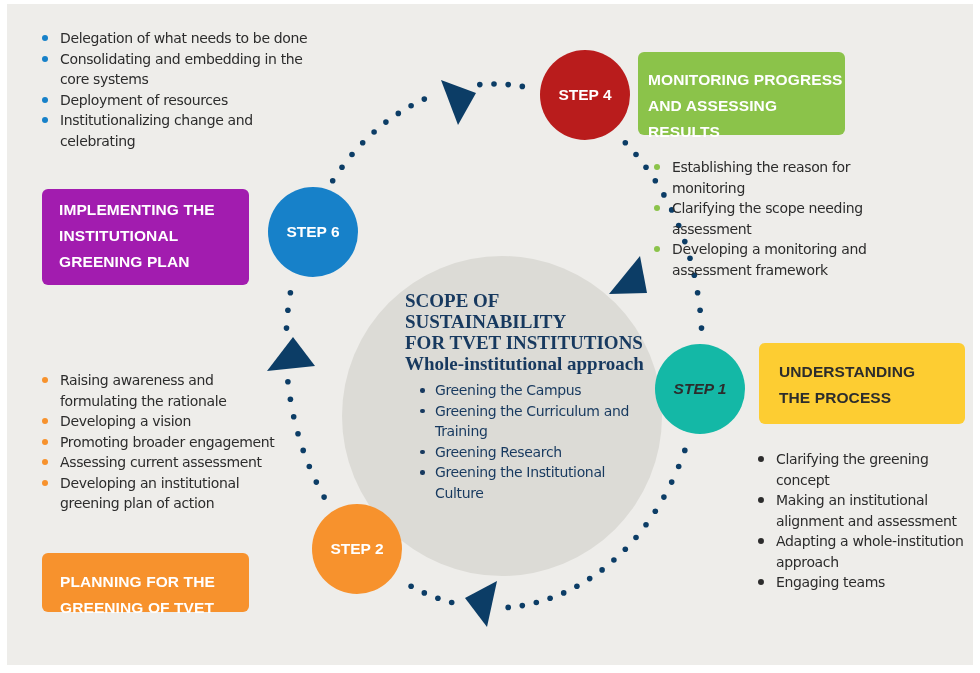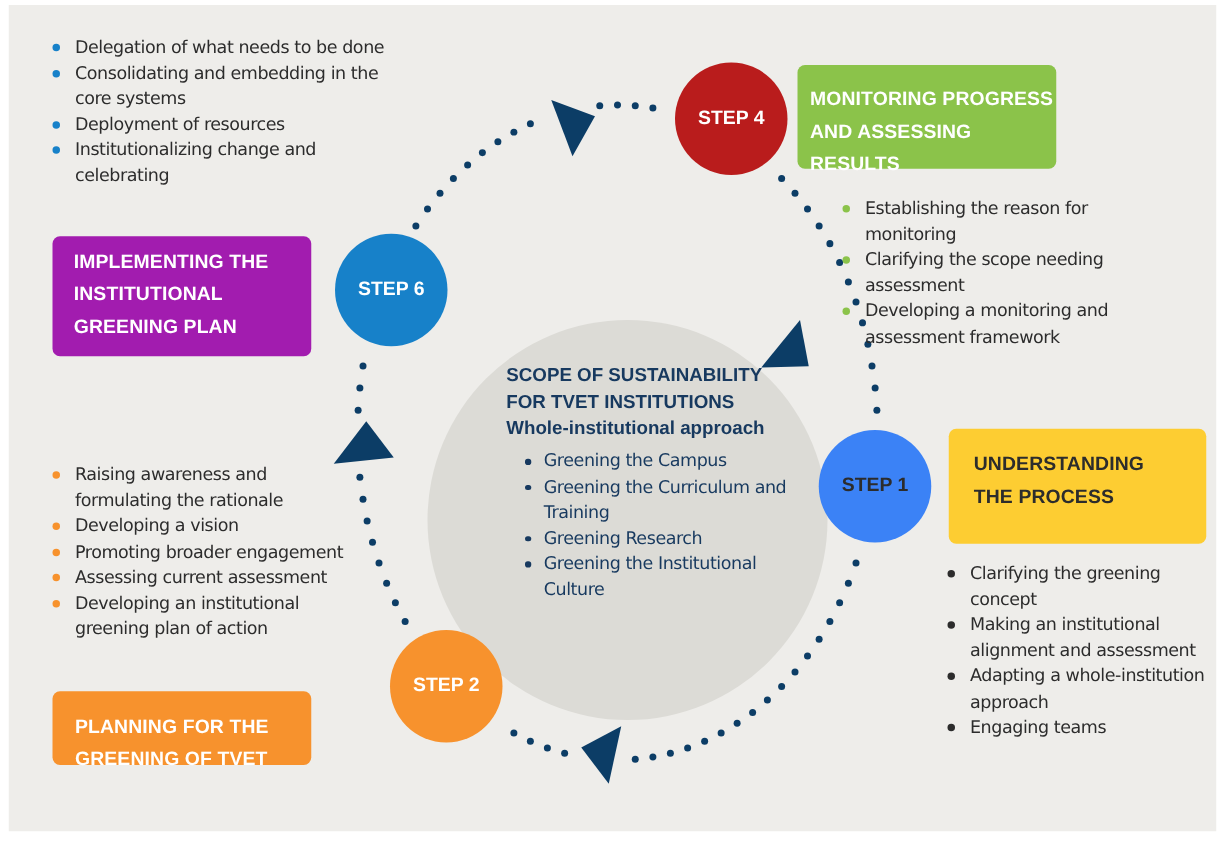--- a/index.html
+++ b/index.html
@@ -13,21 +13,21 @@
   .box span { display: block; }
   .circle { position: absolute; width: 90px; height: 90px; border-radius: 50%;
             display: flex; align-items: center; justify-content: center;
             font-family: "Liberation Sans", sans-serif; font-weight: bold; font-size: 15.5px; color: #fff; }
   ul.bullets { position: absolute; margin: 0; padding: 0; list-style: none;
                font-family: "DejaVu Sans", sans-serif; font-size: 14px; line-height: 20.5px; color: #2c2c2c;
                letter-spacing: -0.35px; }
   ul.bullets li { position: relative; padding-left: 20px; }
   ul.bullets li::before { content: ""; position: absolute; left: 2px; top: 7px; width: 6px; height: 6px; border-radius: 50%; background: var(--dot); }
   .scope { position: absolute; left: 405px; top: 290px; width: 240px; color: #17395f; }
-  .scope .t { font-family: Liberation Sans, sans-serif; font-weight: bold; font-size: 15px; line-height: 21px; display:block; }
+  .scope .t { font-family: Liberation Serif, serif; font-weight: bold; font-size: 19px; line-height: 21px; display:block; }
   .scope ul { margin: 6px 0 0 0; padding: 0; list-style: none; font-family: "DejaVu Sans", sans-serif;
               font-size: 14px; line-height: 20.5px; letter-spacing: -0.35px; }
   .scope li { position: relative; padding-left: 30px; }
   .scope li::before { content: ""; position: absolute; left: 15px; top: 8px; width: 4.5px; height: 4.5px; border-radius: 50%; background: #17395f; }
 </style>
 </head>
 <body>
 
 <div class="panel"></div>
 
@@ -114,30 +114,30 @@
   <span>STEP 6</span>
 </div>
 
 <div class="circle" id="c4" style="left: 540px; top: 50px; background: #b91c1c;">
   <span>STEP 4</span>
 </div>
 <div class="box" id="box4" style="left: 638px; top: 52px; width: 207px; height: 83px; padding: 15px 0px 0px 10px; background: rgb(139, 195, 74);">
   <span>MONITORING PROGRESS</span>
   <span>AND ASSESSING RESULTS</span>
 </div>
-<ul class="bullets" id="b4" style="left: 672px; top: 157px; width: 240px; --dot: #8bc34a;">
+<ul class="bullets" id="b4" style="left: 652px; top: 157px; width: 240px; --dot: #8bc34a;">
     <li>Establishing the reason for monitoring</li>
     <li>Clarifying the scope needing assessment</li>
     <li>Developing a monitoring and assessment framework</li>
   </ul>
 
-<div class="circle" id="c1" style="left: 655px; top: 344px; color: rgb(44, 44, 44); background: #3b82f6;">
+<div class="circle" id="c1" style="left: 655px; top: 344px; color: rgb(44, 44, 44); background: #14b8a6; font-style: italic;">
   <span>STEP 1</span>
 </div>
-<div class="box" id="box1" style="left: 759px; top: 343px; width: 206px; height: 92px; padding: 16px 0px 0px 20px; color: rgb(44, 44, 44); background: rgb(253, 205, 50);">
+<div class="box" id="box1" style="left: 759px; top: 343px; width: 206px; height: 81px; padding: 16px 0px 0px 20px; color: rgb(44, 44, 44); background: rgb(253, 205, 50);">
   <span>UNDERSTANDING</span>
   <span>THE PROCESS</span>
 </div>
 <ul class="bullets" id="b1" style="left: 756px; top: 449px; width: 215px; --dot: #2c2c2c;">
     <li>Clarifying the greening concept</li>
     <li>Making an institutional alignment and assessment</li>
     <li>Adapting a whole-institution approach</li>
     <li>Engaging teams</li>
   </ul>
 

